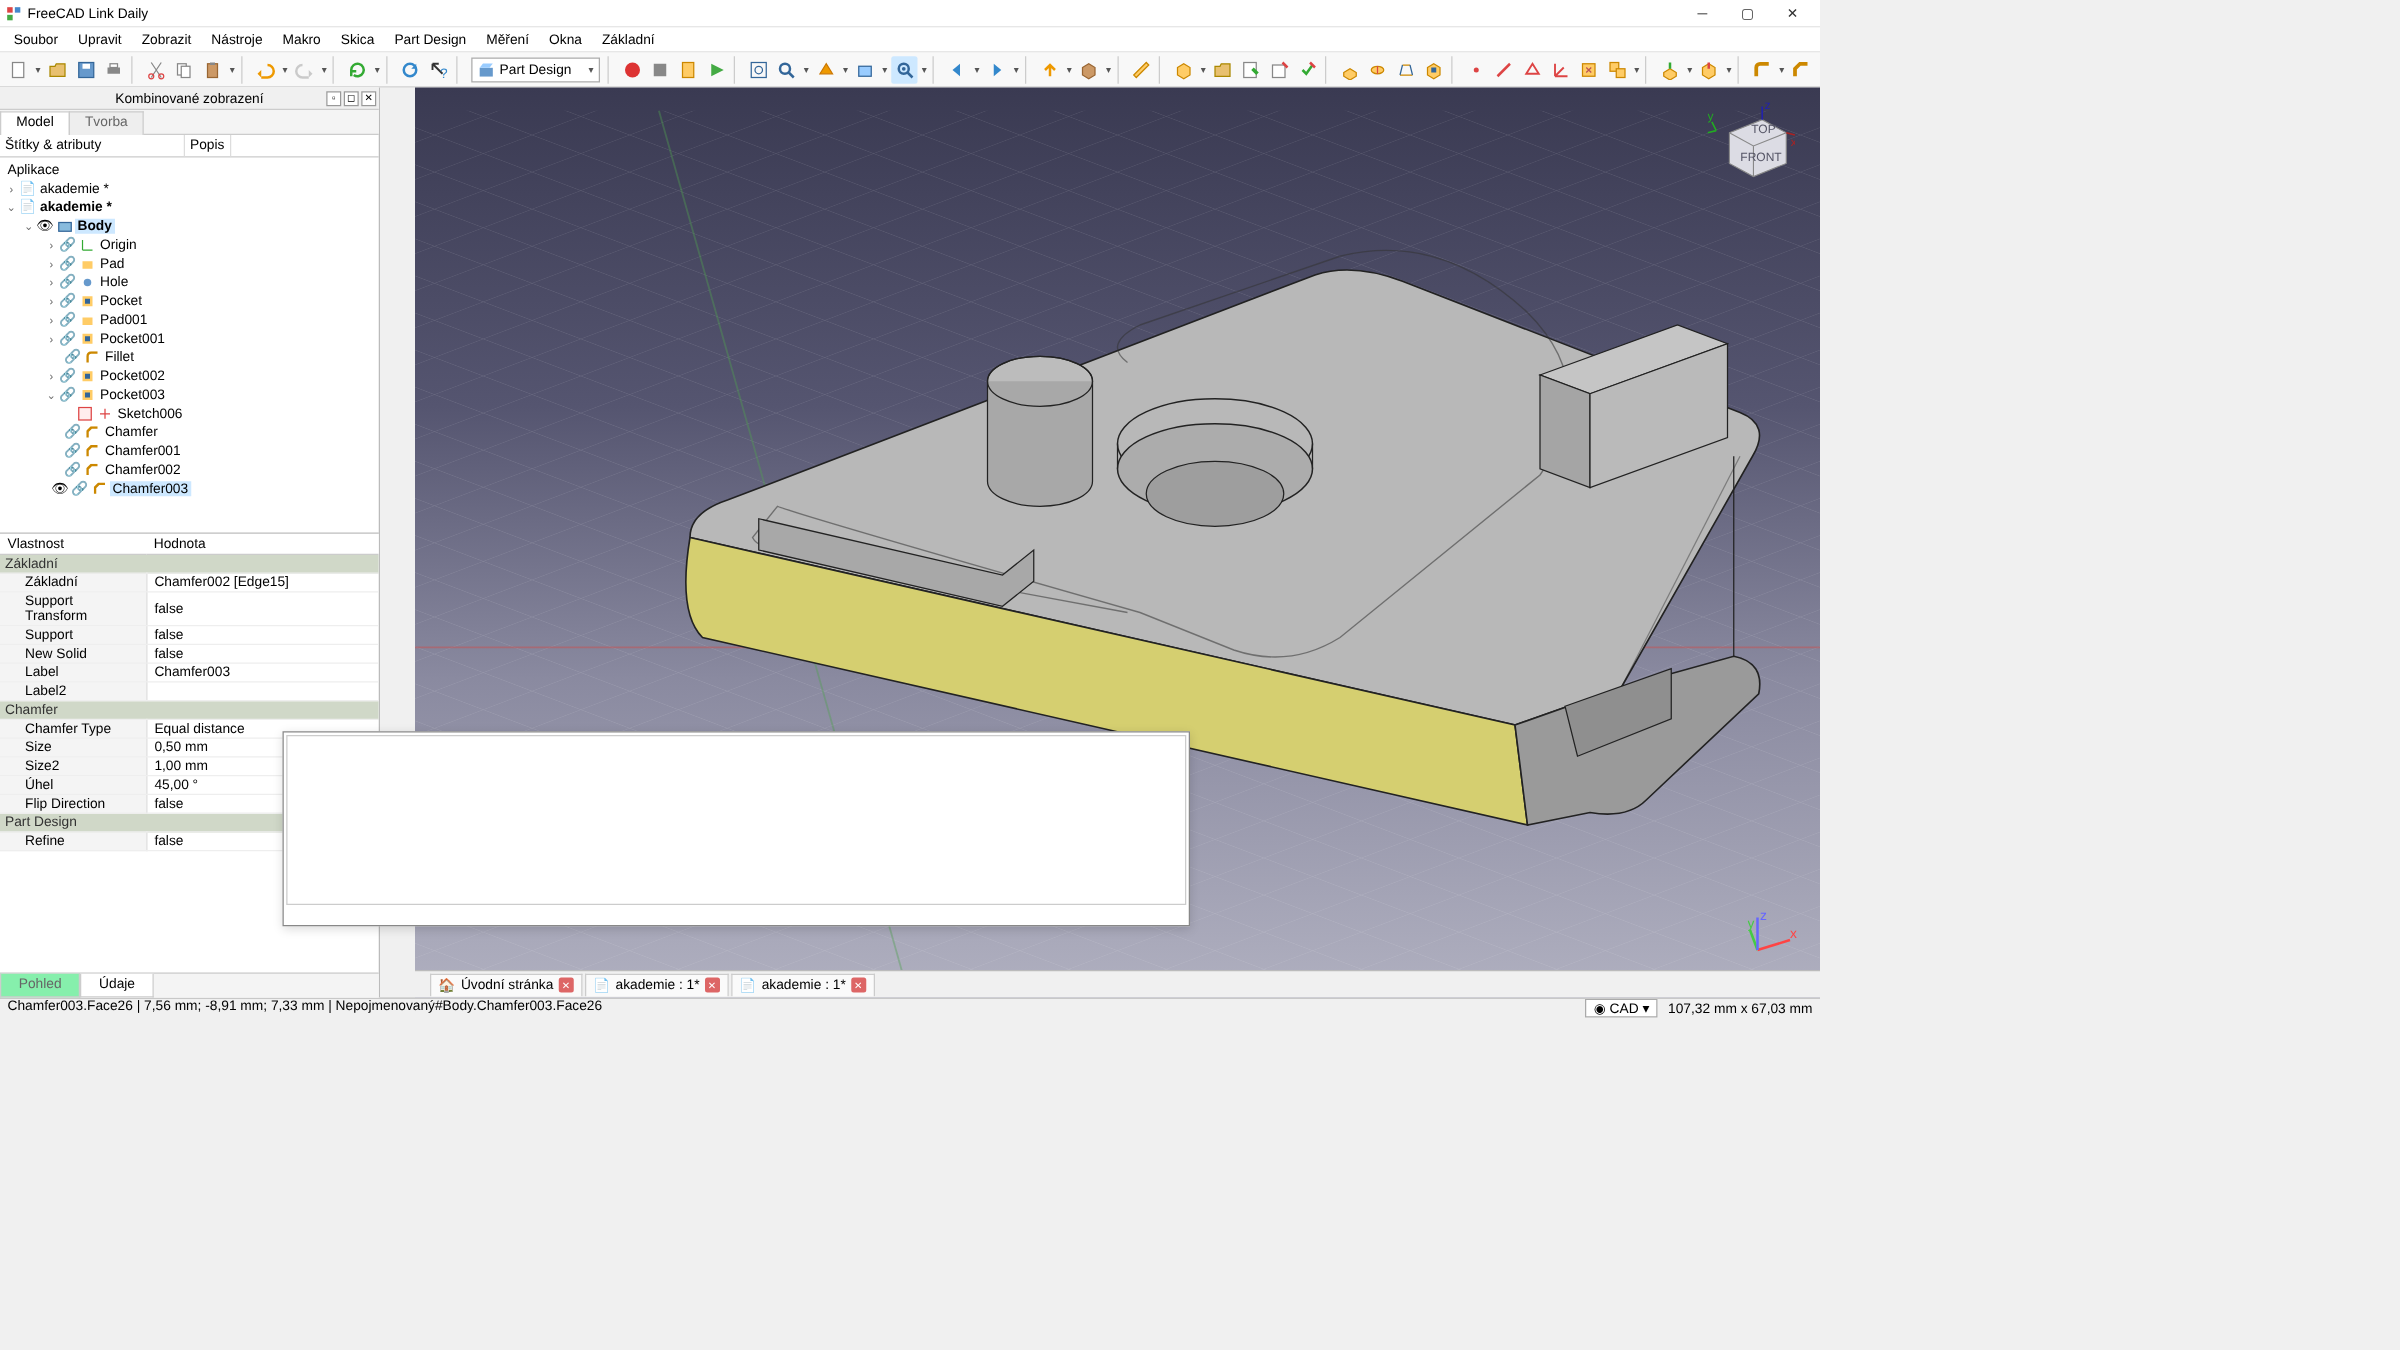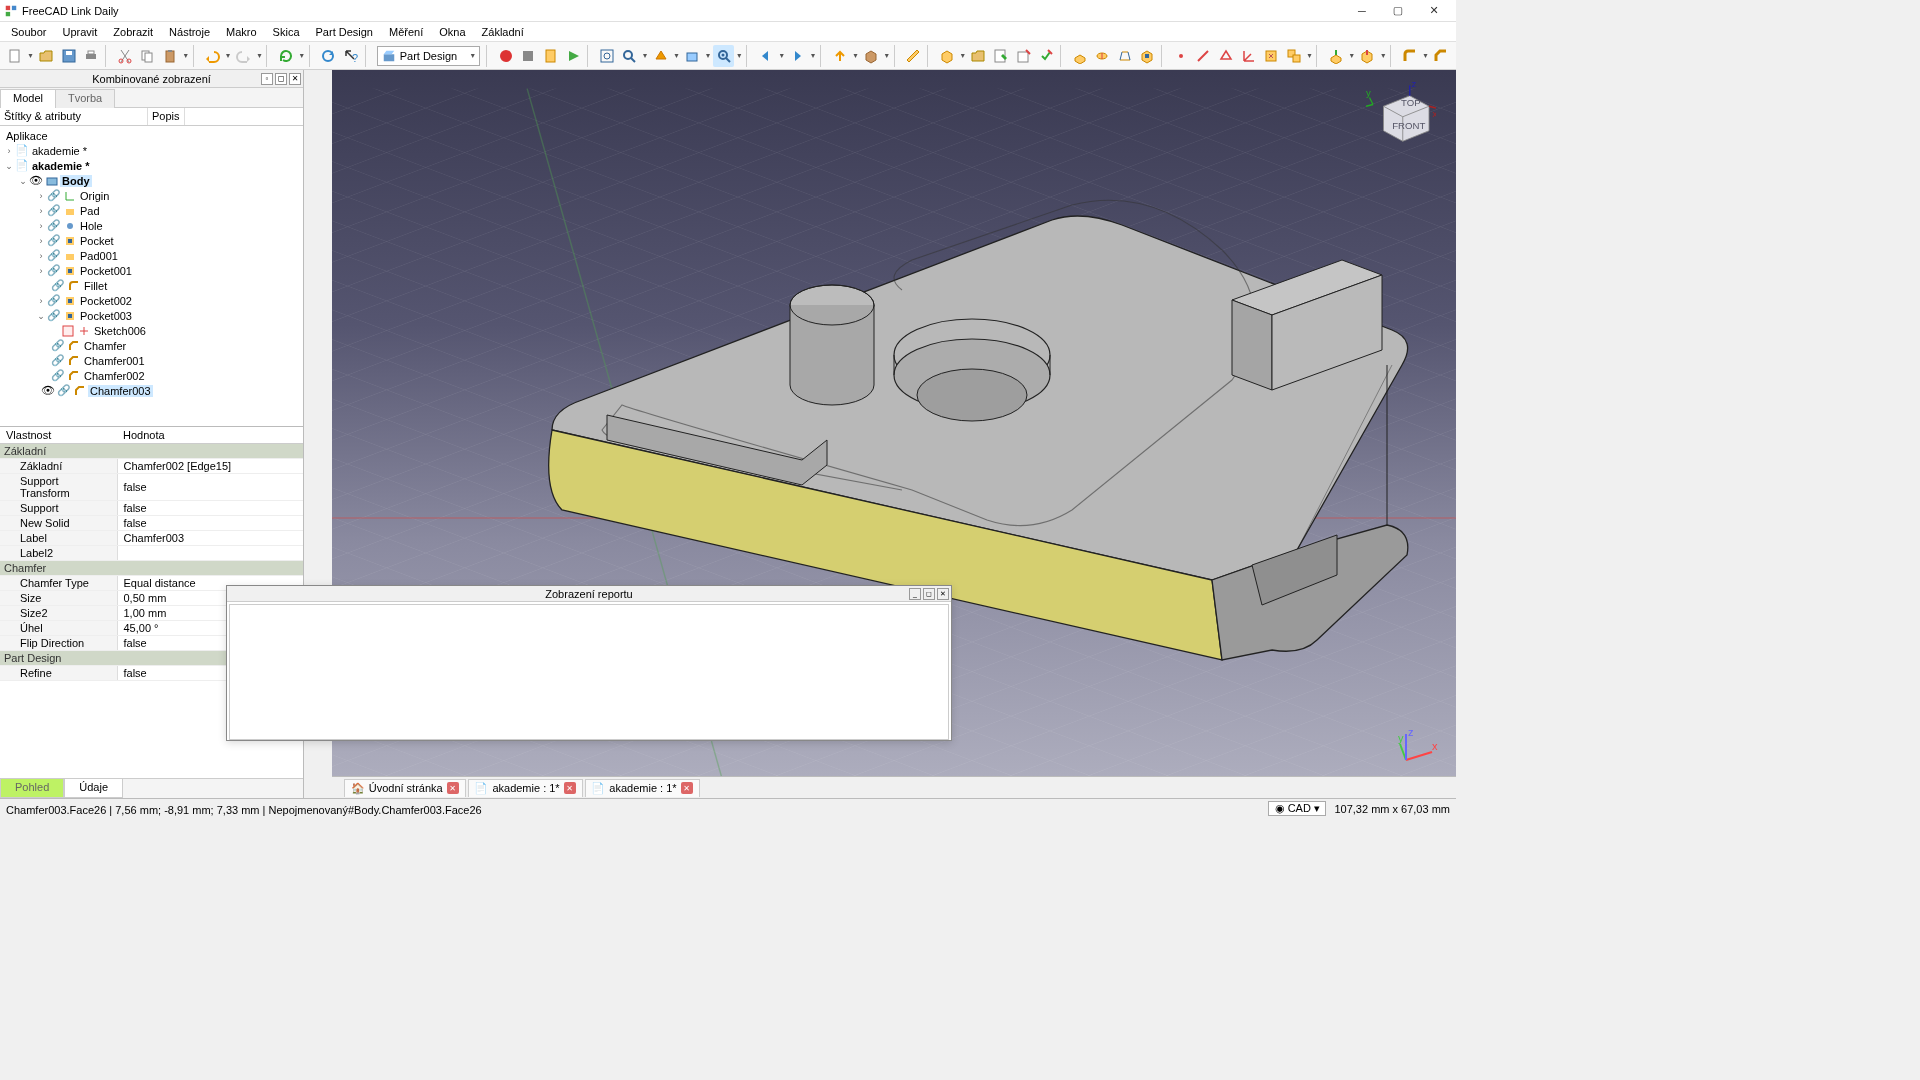--- a/index.html
+++ b/index.html
@@ -37,34 +37,34 @@
 .tree .sel .lbl { background:#cde8ff;}
 .props { flex:1; border-top:1px solid #bbb; overflow:auto;}
 .props table { width:100%; border-collapse:collapse;}
 .props th { text-align:left; font-weight:normal; padding:2px 6px; border-bottom:1px solid #ccc; background:#fff;}
 .props th.k { width:117px;}
 .props td { padding:1px 6px; border-bottom:1px solid #eee;}
 .props td.k { padding-left:20px; background:#f4f4f4; border-right:1px solid #ddd;}
 .props tr.sec td { background:#d0d8c8; color:#333; font-weight:normal; padding-left:4px;}
 .bottom-tabs { height:20px; display:flex; border-top:1px solid #ccc; background:#f4f4f4;}
 .bottom-tabs .tab { padding:2px 14px; border:1px solid #ccc; border-top:none; background:#fff;}
-.bottom-tabs .tab.inactive { background:#bef264; color:#666;}
+.bottom-tabs .tab.inactive { background:#86efac; color:#666;}
 .viewport { flex:1; position:relative; background:linear-gradient(180deg,#3a3a52 0%,#555570 35%,#8a8aa0 65%,#b0b0c0 100%); overflow:hidden;}
 .viewport svg.grid { position:absolute; top:0; left:0; width:100%; height:100%;}
 .navcube { position:absolute; top:10px; right:20px; width:70px; height:70px;}
 .axes-mini { position:absolute; bottom:30px; right:18px; width:40px; height:40px;}
 .doctabs { position:absolute; bottom:0; left:0; right:0; height:22px; background:#f0f0f0; border-top:1px solid #bbb; display:flex; align-items:center; padding-left:12px; gap:2px;}
 .doctabs .dt { display:flex; align-items:center; gap:4px; padding:2px 6px; border:1px solid #ccc; background:#fafafa; border-bottom:none;}
 .doctabs .dt .x { width:12px; height:12px; background:#d66; color:#fff; font-size:8px; display:flex; align-items:center; justify-content:center; border-radius:2px;}
 .reportwin { position:absolute; left:226px; top:585px; width:726px; height:156px; background:#fff; border:1px solid #888; box-shadow:0 2px 8px rgba(0,0,0,.15);}
 .reportwin .hdr { height:16px; background:#f0f0f0; display:flex; align-items:center; justify-content:center; font-size:11px; position:relative; border-bottom:1px solid #ccc;}
 .reportwin .hdr .btns { position:absolute; right:2px; display:flex; gap:2px;}
 .reportwin .hdr .b { width:12px; height:12px; border:1px solid #999; font-size:7px; display:flex; align-items:center; justify-content:center;}
 .reportwin .body { flex:1; background:#fff; border:1px solid #ccc; margin:2px;}
-.status { height:18px; background:#f0f0f0; border-top:1px solid #bbb; display:flex; align-items:flex-end; padding:0 6px; font-size:11px;}
+.status { height:18px; background:#f0f0f0; border-top:1px solid #bbb; display:flex; align-items:flex-start; padding:0 6px; font-size:11px;}
 .status .r { margin-left:auto; display:flex; align-items:center; gap:8px;}
 .status .cad { border:1px solid #aaa; padding:0 6px; background:#fff;}
 .solid { position:absolute; left:100px; top:60px;}
 </style>
 </head>
 <body>
 
 <div class="titlebar">
   <span class="icon">
       <svg viewBox="0 0 16 16">
@@ -728,28 +728,20 @@
           <span>📄</span>
           <span>akademie : 1*</span>
           <span class="x">✕</span>
         </div>
     </div>
 
   </div>
 </div>
 
 <div class="reportwin">
-  <div class="hdr">
-    <span>Zobrazení reportu</span>
-    <div class="btns">
-      <div class="b">_</div>
-      <div class="b">◻</div>
-      <div class="b">✕</div>
-    </div>
-  </div>
   <div class="body" style="height:136px"></div>
 </div>
 
 <div class="status">
   <span>Chamfer003.Face26 | 7,56 mm;  -8,91 mm; 7,33 mm  | Nepojmenovaný#Body.Chamfer003.Face26</span>
   <div class="r">
     <span class="cad">◉ <span>CAD</span> ▾</span>
     <span>107,32 mm x 67,03 mm</span>
   </div>
 </div>

